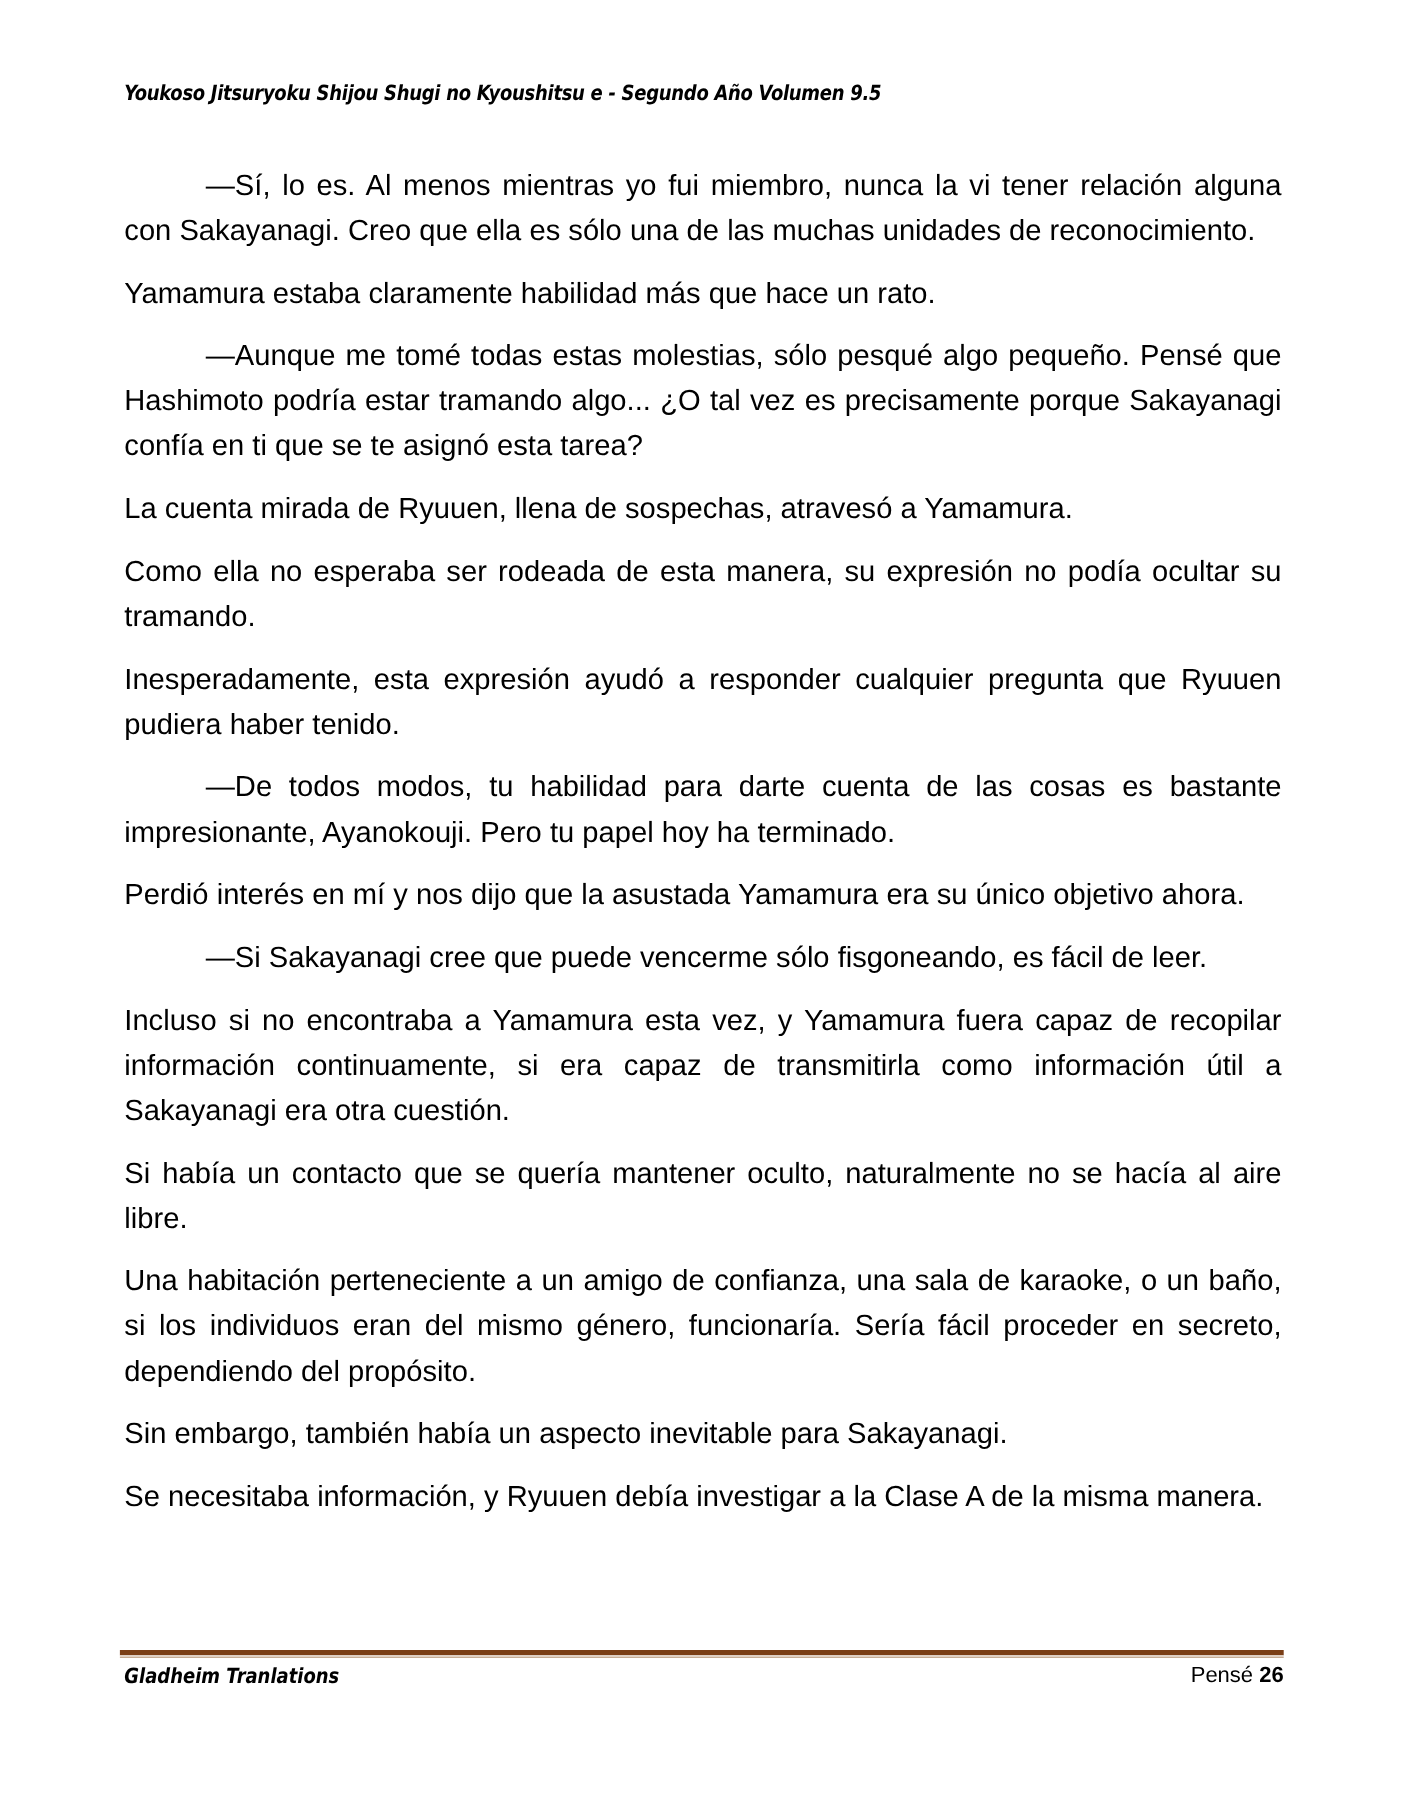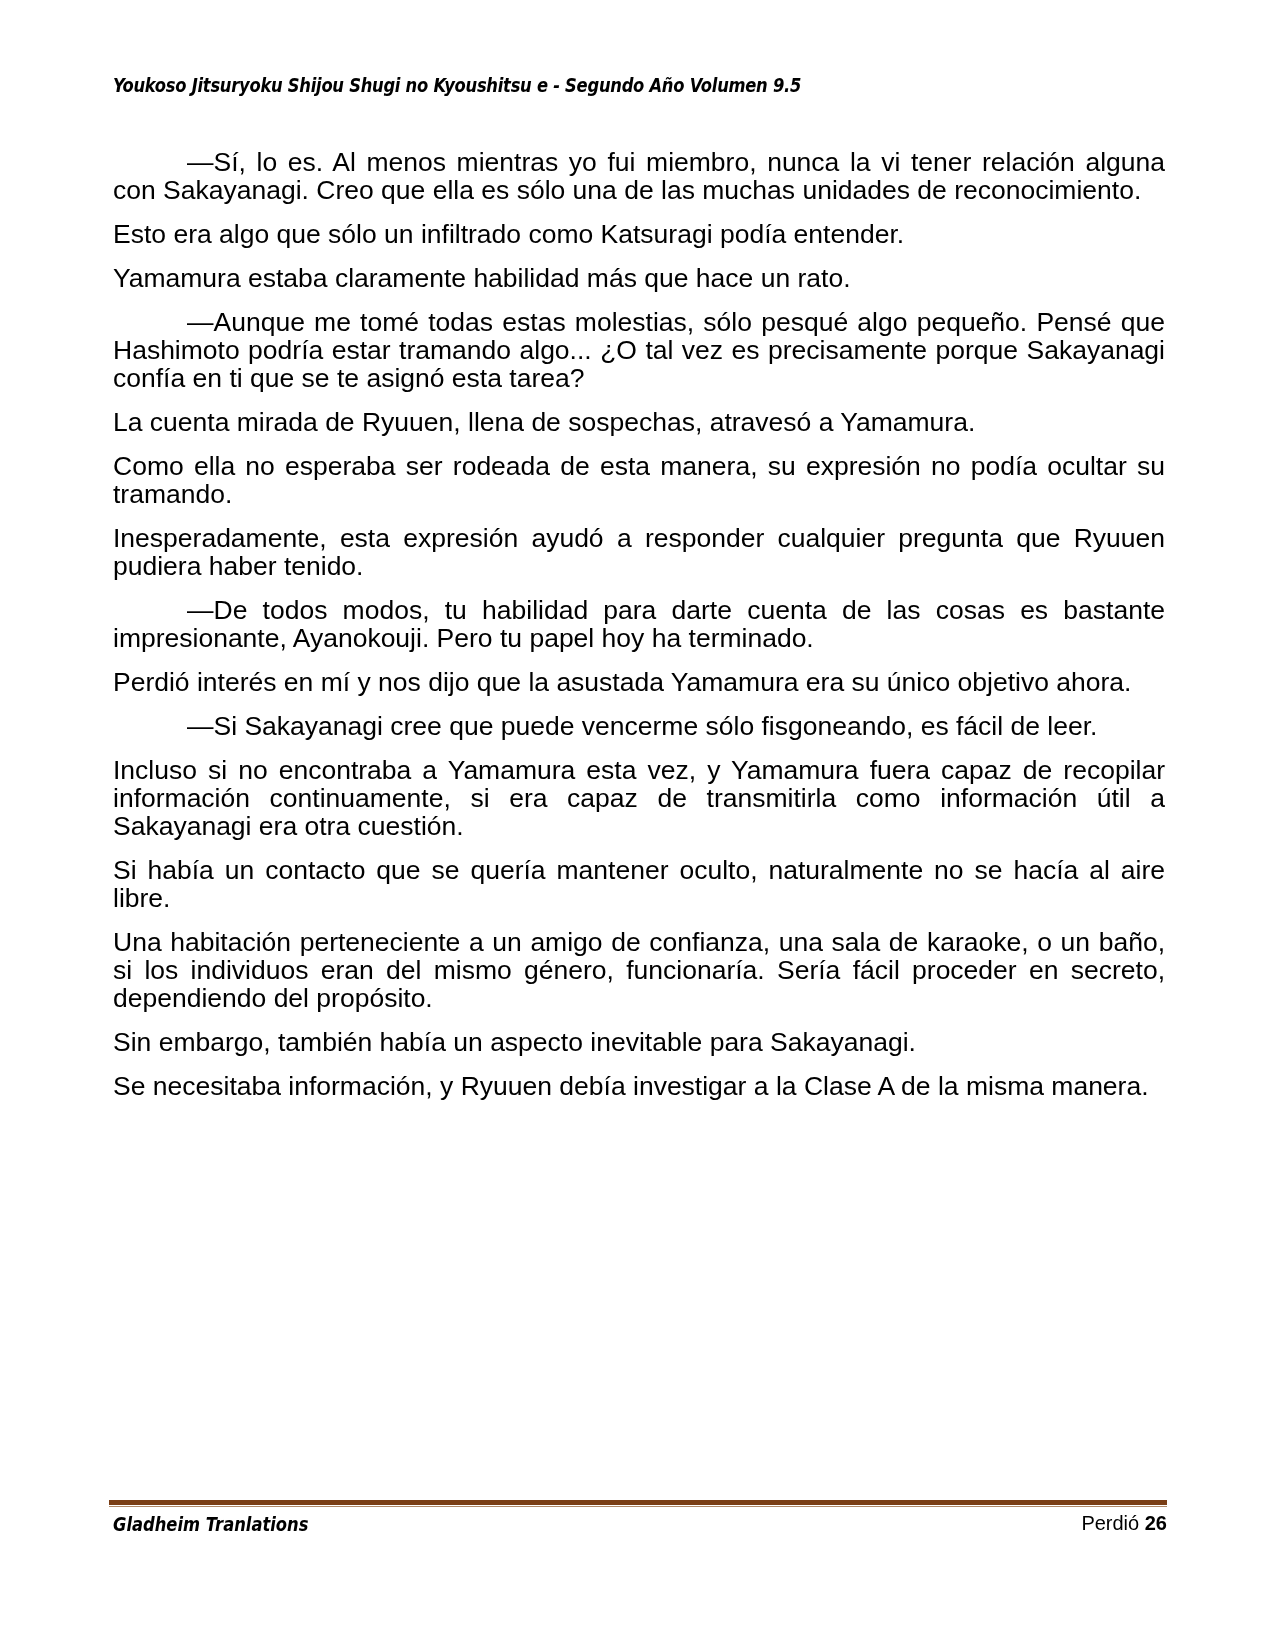--- a/index.html
+++ b/index.html
@@ -27,21 +27,21 @@
       transform-origin: left center;
       white-space: nowrap;
     }
     .body-text {
       position: absolute;
       left: 113px;
       top: 148px;
       width: 1052px;
       font-family: "Liberation Sans", sans-serif;
       font-size: 26.5px;
-      line-height: 28px;
+      line-height: 41px;
     }
     .para {
       margin: 0 0 16px 0;
       text-align: justify;
     }
     .para.dialogue {
       text-indent: 74px;
     }
     .footer-rule {
       position: absolute;
@@ -87,21 +87,20 @@
       text-align: center;
     }
   </style>
 </head>
 <body>
 
 <div class="running-header">Youkoso Jitsuryoku Shijou Shugi no Kyoushitsu e - Segundo Año Volumen 9.5</div>
 
 <div class="body-text">
   <p class="para dialogue">—Sí, lo es. Al menos mientras yo fui miembro, nunca la vi tener relación alguna con Sakayanagi. Creo que ella es sólo una de las muchas unidades de reconocimiento.</p>
-  <p class="para">Esto era algo que sólo un infiltrado como Katsuragi podía entender.</p>
   <p class="para">Yamamura estaba claramente habilidad más que hace un rato.</p>
   <p class="para dialogue">—Aunque me tomé todas estas molestias, sólo pesqué algo pequeño. Pensé que Hashimoto podría estar tramando algo... ¿O tal vez es precisamente porque Sakayanagi confía en ti que se te asignó esta tarea?</p>
   <p class="para">La cuenta mirada de Ryuuen, llena de sospechas, atravesó a Yamamura.</p>
   <p class="para">Como ella no esperaba ser rodeada de esta manera, su expresión no podía ocultar su tramando.</p>
   <p class="para">Inesperadamente, esta expresión ayudó a responder cualquier pregunta que Ryuuen pudiera haber tenido.</p>
   <p class="para dialogue">—De todos modos, tu habilidad para darte cuenta de las cosas es bastante impresionante, Ayanokouji. Pero tu papel hoy ha terminado.</p>
   <p class="para">Perdió interés en mí y nos dijo que la asustada Yamamura era su único objetivo ahora.</p>
   <p class="para dialogue">—Si Sakayanagi cree que puede vencerme sólo fisgoneando, es fácil de leer.</p>
   <p class="para">Incluso si no encontraba a Yamamura esta vez, y Yamamura fuera capaz de recopilar información continuamente, si era capaz de transmitirla como información útil a Sakayanagi era otra cuestión.</p>
   <p class="para">Si había un contacto que se quería mantener oculto, naturalmente no se hacía al aire libre.</p>
@@ -112,15 +111,15 @@
 
 <div class="footer-rule">
   <div class="thick"></div>
   <div class="gap"></div>
   <div class="thin"></div>
 </div>
 
 <div class="footer-left">Gladheim Tranlations</div>
 
 <div class="footer-right">
-  <span>Perdió</span>
+  <span>Pensé</span>
   <span class="page-num">26</span>
 </div>
 
 </body></html>

